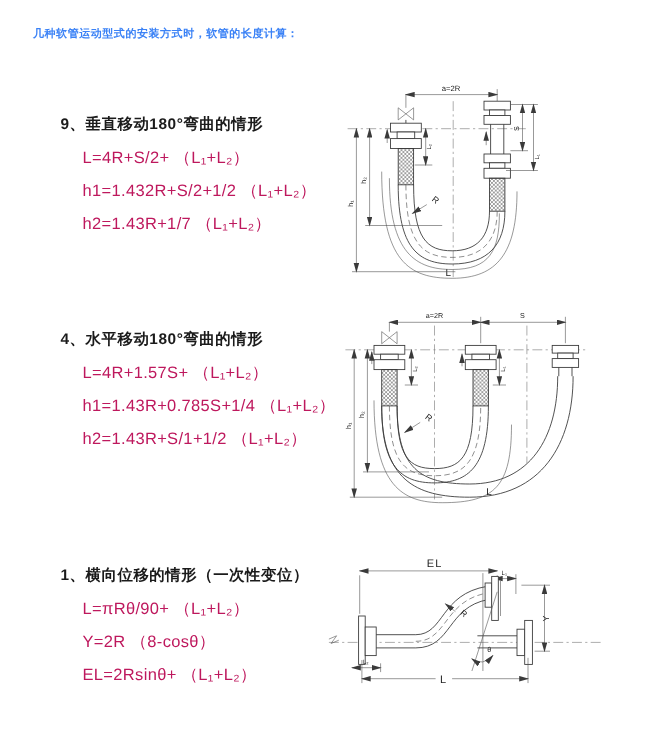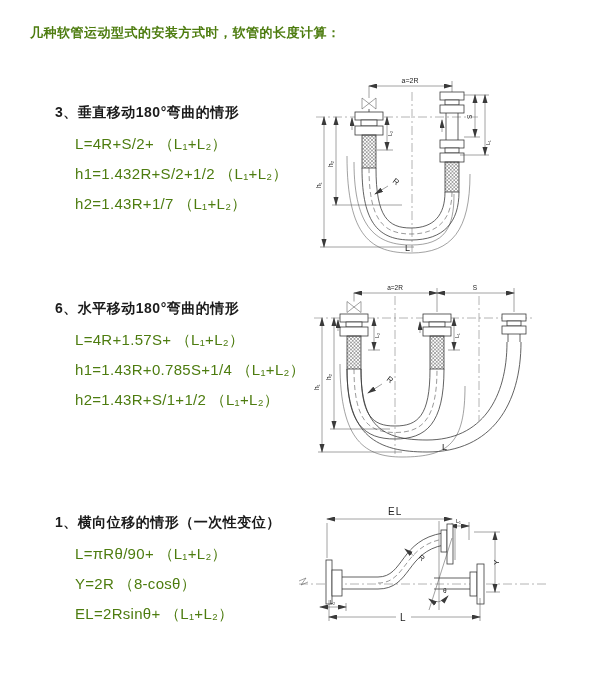--- a/index.html
+++ b/index.html
@@ -1,41 +1,41 @@
 <!DOCTYPE html>
 <html><head>
 <meta charset="utf-8">
 <style>
   html,body{margin:0;padding:0;background:#fff;}
   .page{position:relative;width:600px;height:675px;background:#fff;overflow:hidden;
         font-family:"Liberation Sans",sans-serif;color:#1f1f1f;}
-  .title{position:absolute;left:30px;top:24px;font-size:13px;font-weight:700;letter-spacing:.5px;color:#4d7c0f;}
+  .title{position:absolute;left:30px;top:24px;font-size:10px;font-weight:700;letter-spacing:.5px;color:#3b82f6;}
   .section{position:absolute;left:55px;}
   .sec1{top:104px;} .sec2{top:300px;} .sec3{top:514px;}
   .heading{font-size:14px;font-weight:600;letter-spacing:.5px;color:#1b1b1b;white-space:nowrap;}
   .formulas{margin-top:7px;padding-left:20px;}
-  .formula{font-size:15px;line-height:30px;color:#4d7c0f;letter-spacing:.3px;white-space:nowrap;}
+  .formula{font-size:15px;line-height:30px;color:#be185d;letter-spacing:.3px;white-space:nowrap;}
   svg{position:absolute;overflow:visible;}
   svg text{font-family:"Liberation Sans",sans-serif;fill:#222;}
   .d1{left:302px;top:70px;} .d2{left:302px;top:276px;} .d3{left:296px;top:500px;}
   .ln{stroke:#3a3a3a;stroke-width:.8;fill:none;}
   .thin{stroke:#555;stroke-width:.55;fill:none;}
   .cl{stroke:#777;stroke-width:.55;fill:none;stroke-dasharray:9 3 2 3;}
   .dash{stroke:#555;stroke-width:.6;fill:none;stroke-dasharray:5 3;}
   .part{stroke:#3a3a3a;stroke-width:.8;fill:#fff;}
 </style>
 </head>
 <body>
 
 <div class="page">
 
   <div class="title">几种软管运动型式的安装方式时，软管的长度计算：</div>
 
   <div class="section sec1">
-    <div class="heading">3、垂直移动180°弯曲的情形</div>
+    <div class="heading">9、垂直移动180°弯曲的情形</div>
     <div class="formulas">
       <div class="formula">L=4R+S/2+ （L₁+L₂）</div>
       <div class="formula">h1=1.432R+S/2+1/2 （L₁+L₂）</div>
       <div class="formula">h2=1.43R+1/7 （L₁+L₂）</div>
     </div>
   </div>
 
   <svg class="d1" width="280" height="185" viewBox="0 0 280 185">
     <defs>
       <marker id="a1e" markerWidth="9" markerHeight="7" refX="8" refY="2.5" orient="auto" markerUnits="userSpaceOnUse">
@@ -112,21 +112,21 @@
       <line class="thin" x1="75" y1="80" x2="91" y2="80"></line>
       <text x="90" y="66" font-size="5.5" transform="rotate(-90 90 66)">L₂</text>
     </g>
     <g>
       <line class="thin" x1="50" y1="60" x2="50" y2="48" marker-end="url(#a1e)"></line>
       <line class="thin" x1="140" y1="62" x2="140" y2="50" marker-end="url(#a1e)"></line>
     </g>
   </svg>
 
   <div class="section sec2">
-    <div class="heading">6、水平移动180°弯曲的情形</div>
+    <div class="heading">4、水平移动180°弯曲的情形</div>
     <div class="formulas">
       <div class="formula">L=4R+1.57S+ （L₁+L₂）</div>
       <div class="formula">h1=1.43R+0.785S+1/4 （L₁+L₂）</div>
       <div class="formula">h2=1.43R+S/1+1/2 （L₁+L₂）</div>
     </div>
   </div>
 
   <svg class="d2" width="280" height="182" viewBox="0 0 280 182">
     <defs>
       <marker id="a2e" markerWidth="9" markerHeight="7" refX="8" refY="2.5" orient="auto" markerUnits="userSpaceOnUse">

